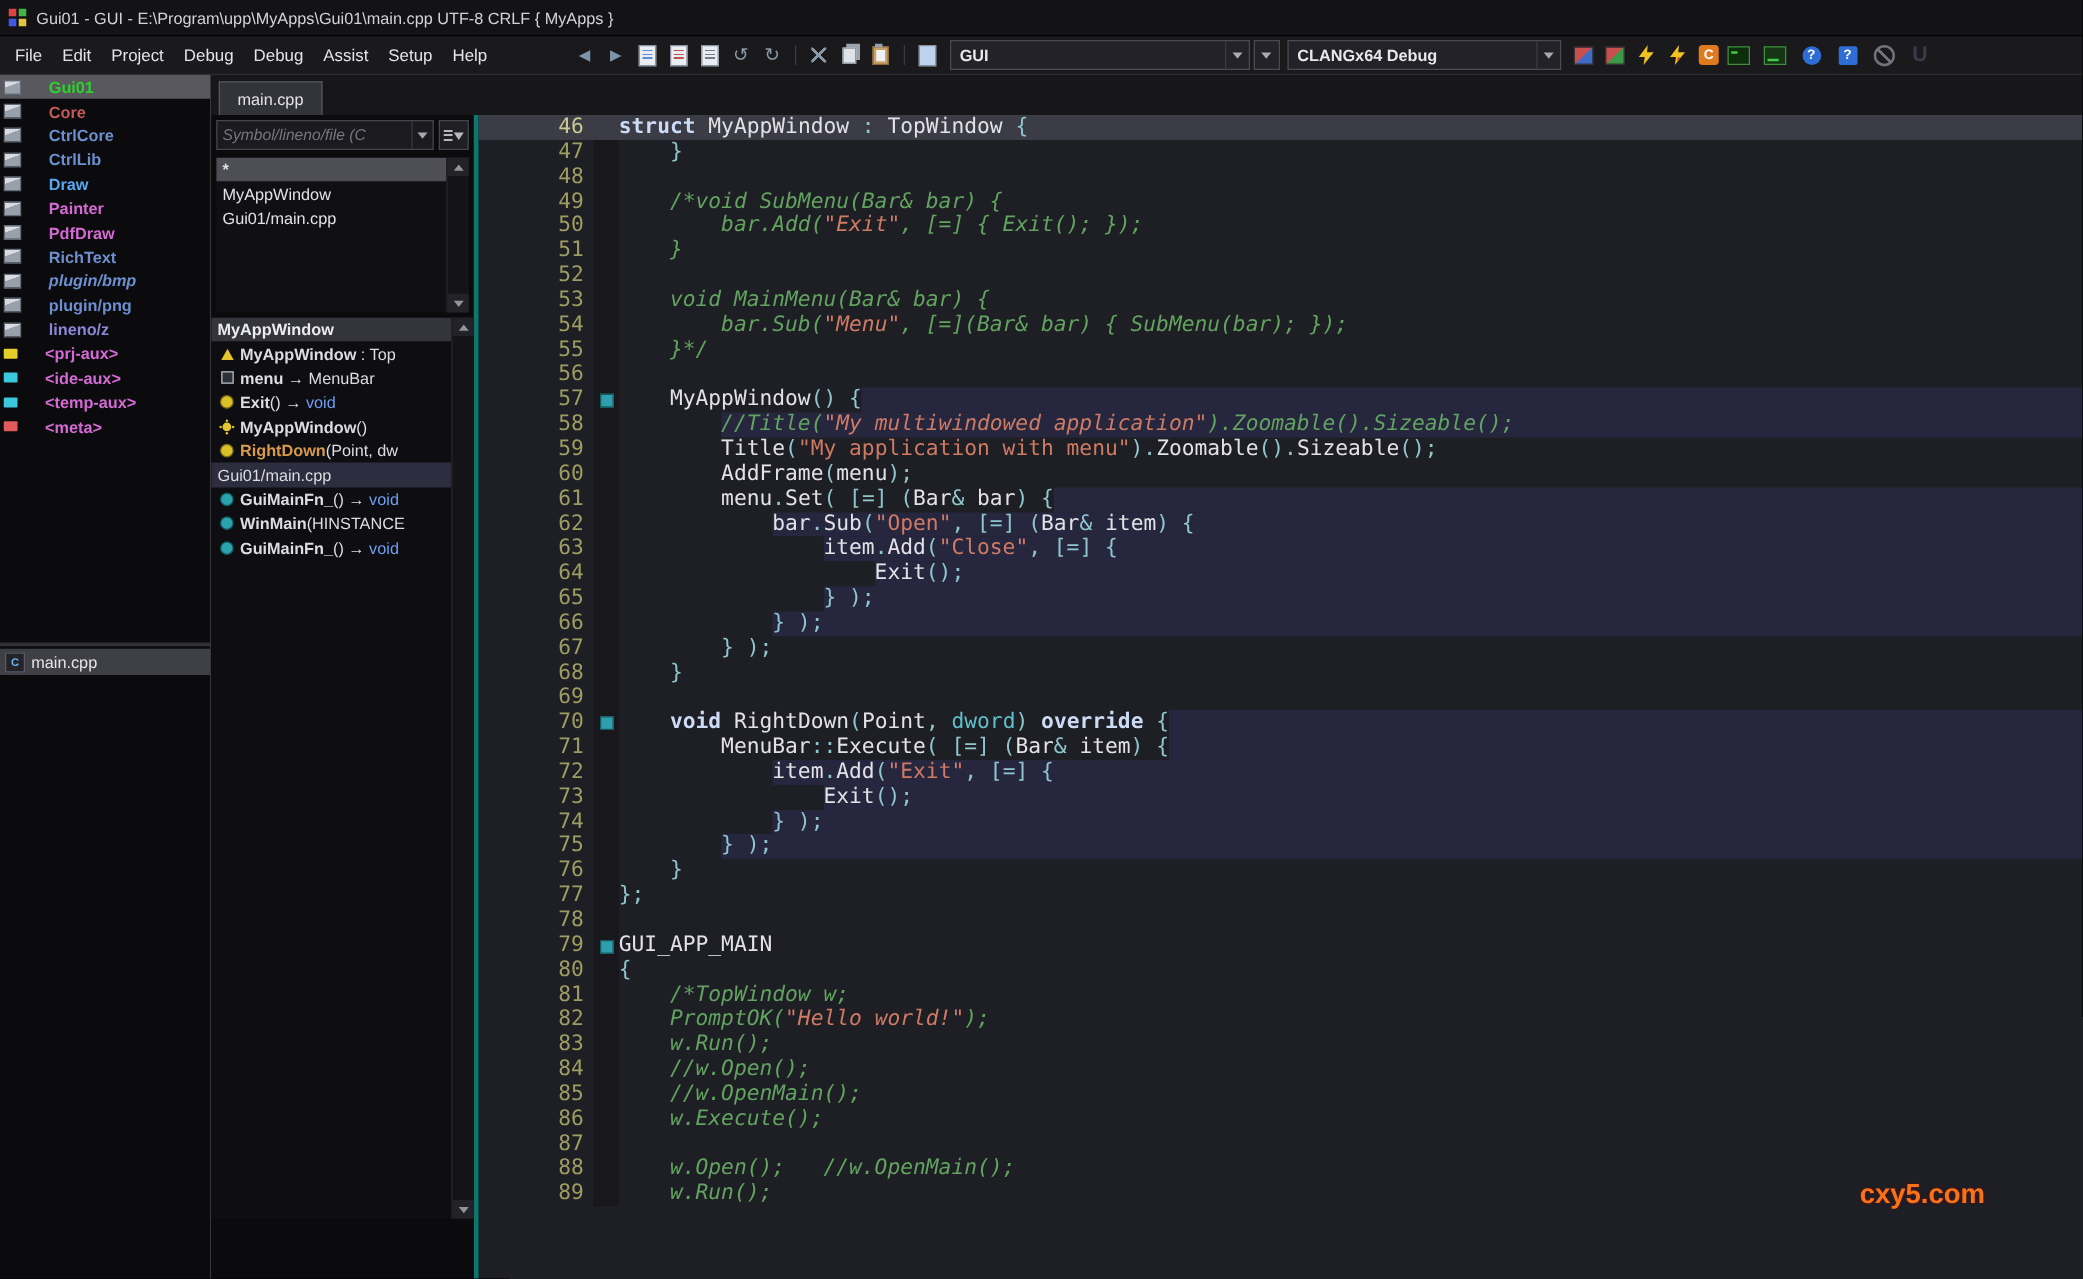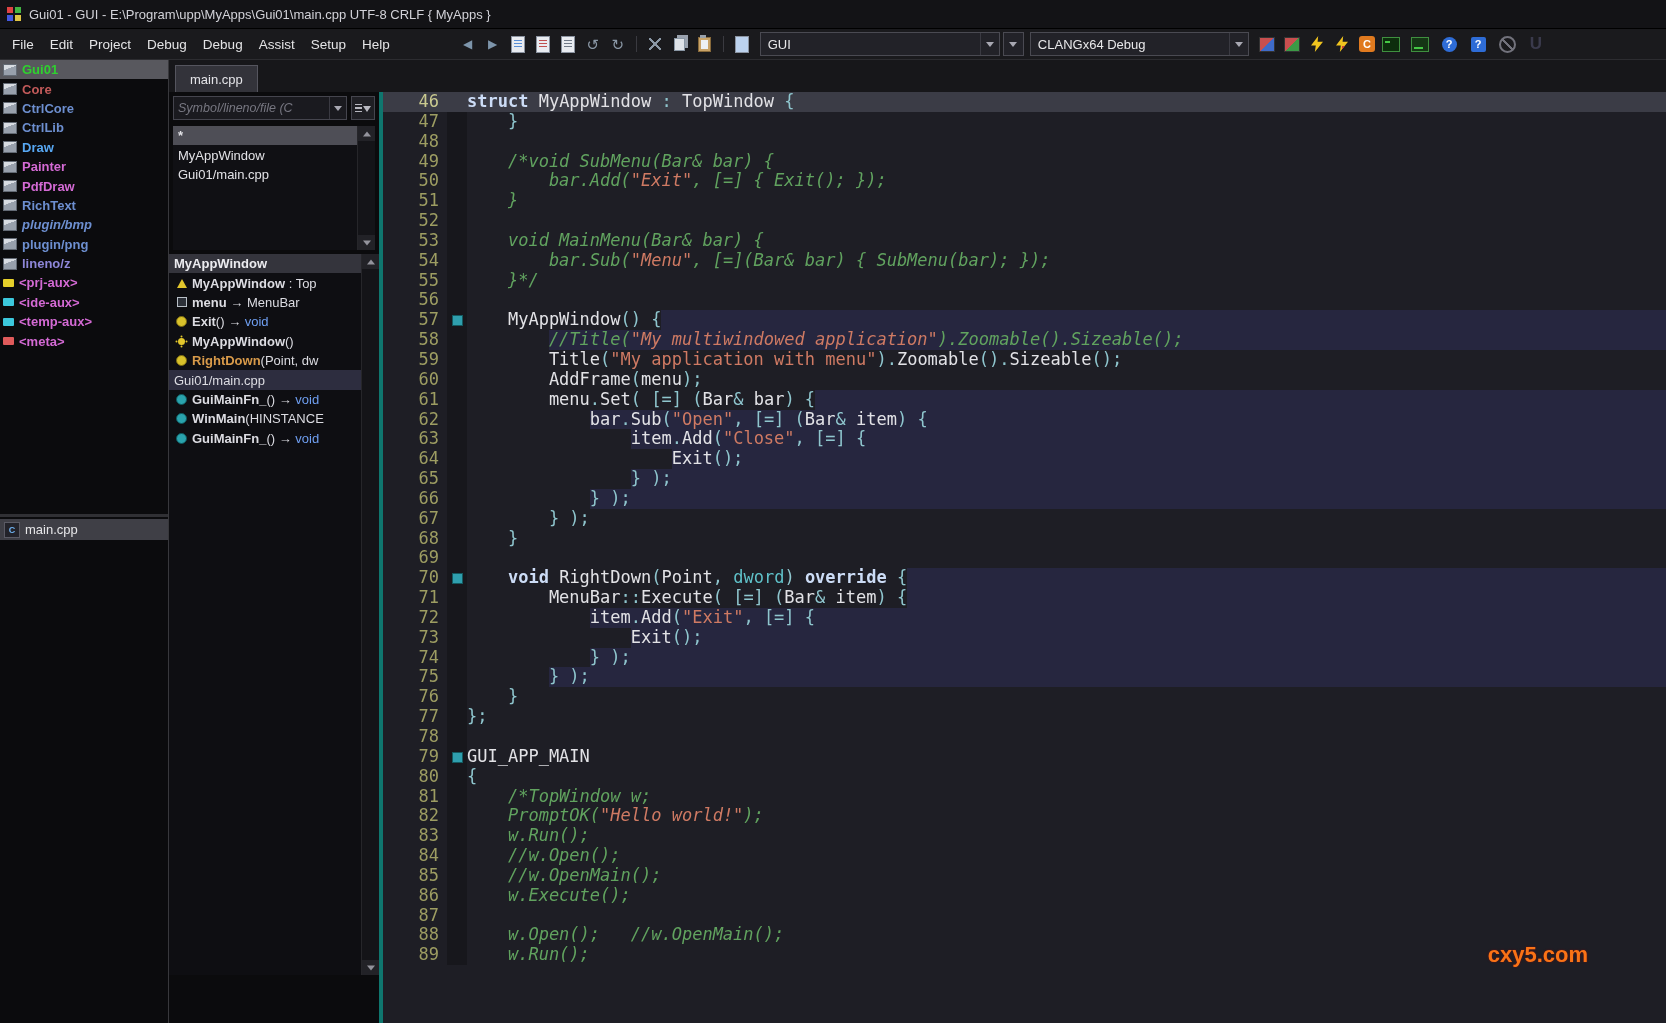--- a/index.html
+++ b/index.html
@@ -57,34 +57,34 @@
   .g-help,.g-help2{width:15px;height:15px;background:#2e6cd6;color:#fff;
       font:bold 11px "Liberation Sans",sans-serif;display:flex;align-items:center;justify-content:center;}
   .g-help{border-radius:50%;}
   .g-help2{border-radius:2px;}
   .g-help::after,.g-help2::after{content:"?";}
   .g-nocircle{width:13px;height:13px;border:2px solid #72727c;border-radius:50%;
       background:linear-gradient(45deg,transparent 44%,#72727c 44%,#72727c 56%,transparent 56%);}
   .g-ghost{color:#3a3a4c;font:bold 17px "Liberation Sans",sans-serif;}
 
   .combo{height:22px;background:#222228;border:1px solid #4a4a52;display:flex;align-items:center;
-         color:#e8e8ea;font-size:13px;margin-left:6px;}
+         color:#e8e8ea;font-size:13px;margin-left:6px;font-weight:bold;}
   .combo-text{flex:1;padding-left:7px;white-space:nowrap;overflow:hidden;}
   .combo-btn{width:18px;height:100%;display:flex;align-items:center;justify-content:center;border-left:1px solid #3a3a42;}
   .carrow::after{content:"";border:4px solid transparent;border-top:5px solid #a8a8b2;margin-top:4px;}
   .combo-main{width:250px;}
   .combo-build{width:228px;}
   .mini-drop{width:20px;height:22px;background:#222228;border:1px solid #4a4a52;margin-left:3px;
              display:flex;align-items:center;justify-content:center;}
 
   
   .content{flex:1;display:flex;min-height:0;}
   .sidebar{width:168px;background:#0b0b0d;border-right:1px solid #38383c;display:flex;flex-direction:column;flex-shrink:0;}
   .pkg-list{height:454px;overflow:hidden;}
-  .pkg-row{height:19.4px;display:flex;align-items:center;gap:5px;padding-left:3px;font-size:13px;font-weight:bold;white-space:nowrap;overflow:hidden;}
+  .pkg-row{height:19.4px;display:flex;align-items:center;gap:22px;padding-left:3px;font-size:13px;font-weight:bold;white-space:nowrap;overflow:hidden;}
   .pkg-row.selected{background:#58585e;}
   .pkg-icon{width:12px;height:10px;flex-shrink:0;background:linear-gradient(160deg,#d8dce2 35%,#98a0ac 36%);border:1px solid #636a74;}
   .aux-icon{width:11px;height:8px;flex-shrink:0;border-radius:1px;}
   .sidebar-splitter{height:3px;background:#303034;}
   .file-list{flex:1;padding-top:2px;}
   .file-row{height:21px;background:#3f3f46;display:flex;align-items:center;gap:5px;padding-left:4px;color:#e6e6e8;font-size:13px;}
   .file-icon{width:14px;height:14px;flex-shrink:0;background:#23232a;border:1px solid #5a5a64;color:#6fb3f2;
              font-size:9px;font-weight:bold;display:flex;align-items:center;justify-content:center;}
   .file-icon::after{content:"C";}
 
@@ -131,21 +131,21 @@
   .sb-btn{height:15px;background:#222227;position:relative;}
   .sb-btn.up::after{content:"";position:absolute;left:50%;top:50%;transform:translate(-50%,-50%);
      border:4px solid transparent;border-top:none;border-bottom:5px solid #93939c;}
   .sb-btn.down::after{content:"";position:absolute;left:50%;top:50%;transform:translate(-50%,-50%);
      border:4px solid transparent;border-bottom:none;border-top:5px solid #93939c;}
   .sb-track{flex:1;}
 
   
   .editor{flex:1;background:#1e1e25;position:relative;overflow:hidden;
           font-family:"DejaVu Sans Mono",monospace;font-size:17px;min-width:0;}
-  .code-line{display:flex;height:19.85px;line-height:19.85px;white-space:pre;}
+  .code-line{display:flex;height:19.85px;line-height:19.85px;white-space:pre;padding-left:28px;}
   .code-line.ctx{background:#3b3c46;}
   .lnum{width:56px;text-align:right;padding-right:8px;color:#9d9d62;flex-shrink:0;}
   .code-line.ctx .lnum{color:#c9c98f;}
   .markcol{width:20px;flex-shrink:0;background:#17171c;position:relative;}
   .code-line.ctx .markcol{background:transparent;}
   .markcol.has-mark::after{content:"";position:absolute;left:5px;top:5px;width:9px;height:9px;
       background:#2f9fae;border:1px solid #145a60;}
   .codetext{flex:1;position:relative;min-width:0;}
   .codetext > span{position:relative;z-index:1;}
   .band{position:absolute;top:0;bottom:0;right:0;background:#26263f;z-index:0;}

